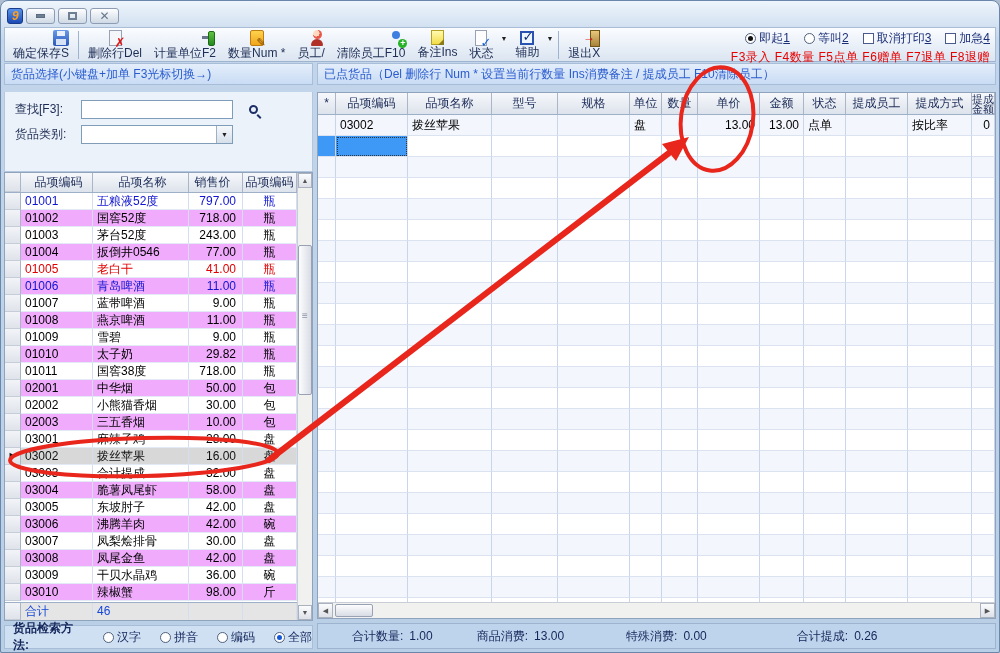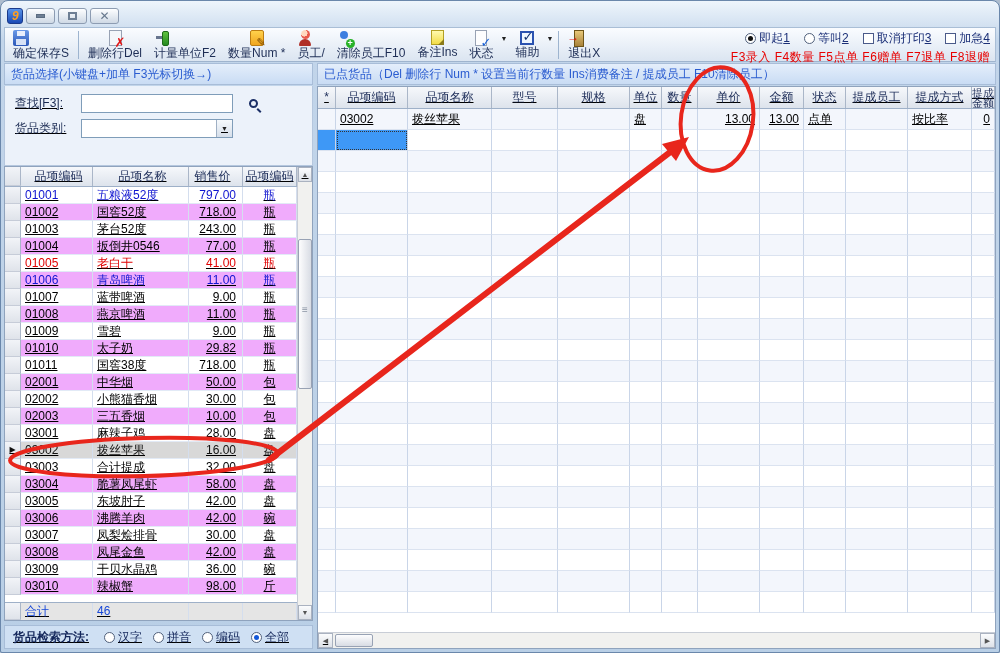--- a/index.html
+++ b/index.html
@@ -20,21 +20,21 @@
   .title-text{margin-left:5px;font-size:12px;color:#15315f;flex:1;white-space:nowrap;}
   .winbtn{width:29px;height:16px;margin-left:3px;flex:none;border:1px solid #8d9cb2;border-radius:3px;
     background:linear-gradient(#fdfeff,#cfd9e5);display:flex;align-items:center;justify-content:center;}
   .wb-min-glyph{width:9px;height:4px;background:#6e7f94;border:1px solid #5c6d82;}
   .wb-max-glyph{width:9px;height:8px;border:2px solid #6e7f94;}
   .wb-close-glyph{color:#66778c;font-size:12px;font-weight:bold;line-height:1;}
 
   
   .toolbar{height:35px;flex:none;position:relative;display:flex;align-items:flex-start;
     background:linear-gradient(#fafcff,#dbe5f1);border:1px solid #a9bed6;border-bottom:1px solid #9fb4ce;padding:1px 2px 0 2px;}
-  .tbtn{display:flex;flex-direction:column;align-items:flex-start;padding:1px 6px 0 6px;cursor:default;}
+  .tbtn{display:flex;flex-direction:column;align-items:flex-end;padding:1px 6px 0 6px;cursor:default;}
   .tbtn .tlabel{font-size:12px;color:#1d2d55;white-space:nowrap;line-height:14px;}
   .tsep{width:1px;height:28px;background:#9db4cf;margin:2px 3px 0 3px;flex:none;}
   .tdd{font-size:7px;color:#222;margin:6px 2px 0 1px;}
   .tbtn-wrap{display:flex;align-items:flex-start;}
 
   .ic{width:16px;height:16px;position:relative;display:block;flex:none;}
   .ic-save{background:linear-gradient(#6b9ae8,#2b57b8);border-radius:2px;}
   .ic-save::before{content:"";position:absolute;left:4px;top:1px;width:8px;height:5px;background:#e9effc;}
   .ic-save::after{content:"";position:absolute;left:3px;bottom:1px;width:10px;height:6px;background:#d7e2f6;}
   .ic-delete-row{background:#f4f6fa;border:1px solid #98a2b4;width:13px;margin:0 auto;}
@@ -71,21 +71,21 @@
   .hotkeys{font-size:12px;color:#e80000;margin-top:2px;white-space:nowrap;letter-spacing:0.5px;}
 
   
   .headers-row{display:flex;height:22px;flex:none;margin-top:1px;}
   .phead{background:linear-gradient(#e4eefb,#c9dcf4);border:1px solid #a8bdd8;color:#2a5cd0;
     font-size:12px;line-height:20px;padding-left:6px;white-space:nowrap;overflow:hidden;}
   .phead-left{width:309px;margin-right:4px;flex:none;}
   .phead-right{flex:1;}
 
   
-  .mid{flex:1;display:flex;min-height:0;margin-top:1px;text-decoration:underline;}
+  .mid{flex:1;display:flex;min-height:0;margin-top:7px;}
   .left-panel{width:309px;flex:none;display:flex;flex-direction:column;min-height:0;margin-right:4px;}
   .right-panel{flex:1;display:flex;flex-direction:column;min-height:0;}
 
   
   .lform{height:80px;flex:none;background:#ecf2fa;border:1px solid #b5c7de;border-top:none;padding:7px 0 0 10px;}
   .frow{display:flex;align-items:center;height:21px;margin-bottom:4px;}
   .flabel{width:66px;font-size:12px;color:#1a2a52;flex:none;}
   .tinput{width:152px;height:19px;border:1px solid #7f9db9;background:#fff;font-size:12px;padding:1px 3px;}
   .search-icon{width:9px;height:9px;border:2px solid #1b2f66;border-radius:50%;position:relative;margin-left:16px;}
   .search-icon::after{content:"";position:absolute;left:7px;top:7px;width:2px;height:5px;background:#1b2f66;transform:rotate(-45deg);}
@@ -460,21 +460,21 @@
         </div>
         <div class="vscroll">
           <div class="sbtn">▲</div>
           <div class="vthumb"></div>
           <div class="sbtn down">▼</div>
         </div>
       </div>
 
       <div class="radiobar">
         <span style="font-weight:bold;">货品检索方法:</span>
-        <span id="search-modes" style="display:flex;gap:11px;">
+        <span id="search-modes" style="display:flex;gap:19px;">
             <span class="opt">
               <span class="radio"></span>
               <span>汉字</span>
             </span>
             <span class="opt">
               <span class="radio"></span>
               <span>拼音</span>
             </span>
             <span class="opt">
               <span class="radio"></span>
@@ -866,20 +866,26 @@
               <span class="gc" style="width: 64px;"></span>
               <span class="gc" style="flex: 1 1 0%; width: auto;"></span>
             </div>
           </div>
         <div class="hscroll">
           <div class="hbtn">◀</div>
           <div class="hthumb"></div>
           <div class="hbtn right">▶</div>
         </div>
       </div>
+      <div class="statusbar" id="status-bar">
+          <span class="sitem" style="margin-right: 44px;"><span>合计数量:</span><span class="sval">1.00</span></span>
+          <span class="sitem" style="margin-right: 62px;"><span>商品消费:</span><span class="sval">13.00</span></span>
+          <span class="sitem" style="margin-right: 90px;"><span>特殊消费:</span><span class="sval">0.00</span></span>
+          <span class="sitem" style="margin-right: 0px;"><span>合计提成:</span><span class="sval">0.26</span></span>
+        </div>
     </div>
   </div>
 
   <svg class="annot" viewBox="0 0 1000 653">
     <ellipse cx="143" cy="456" rx="134" ry="19" fill="none" stroke="#e8261c" stroke-width="4" transform="rotate(-1.5 143 456)"></ellipse>
     <ellipse cx="716" cy="118" rx="36" ry="52" fill="none" stroke="#e8261c" stroke-width="4" transform="rotate(8 716 118)"></ellipse>
     <line x1="268" y1="459" x2="668" y2="152" stroke="#e8261c" stroke-width="6" stroke-linecap="round"></line>
     <polygon points="688,136 675,160 661,143" fill="#e8261c"></polygon>
   </svg>
 </div>

